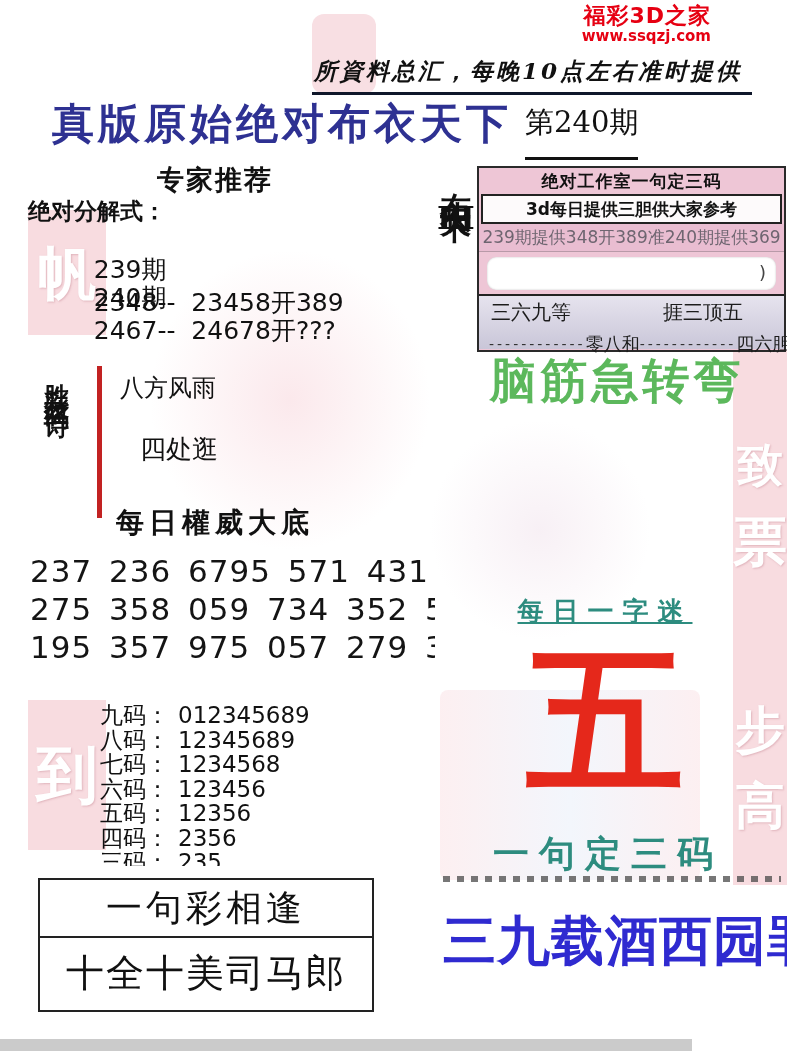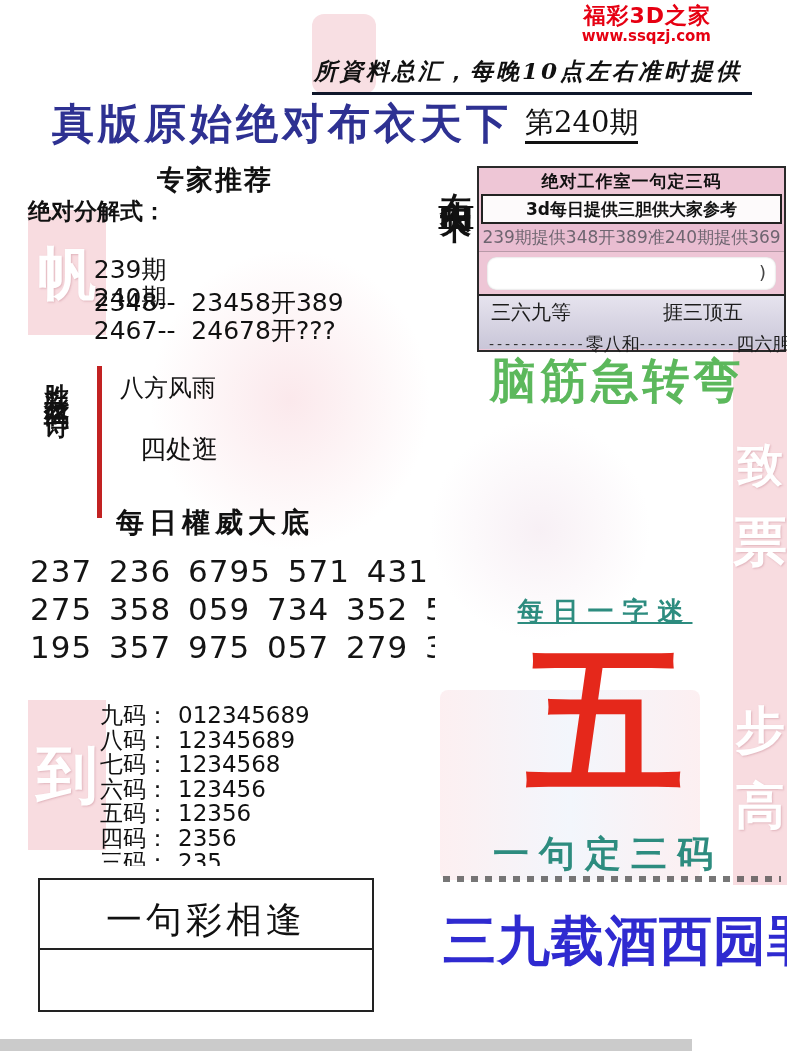--- a/index.html
+++ b/index.html
@@ -18,21 +18,21 @@
   .logo{right:76px;top:4px;text-align:right;line-height:1.1;cursor:pointer;}
   .logo .l1{font-size:22px;font-weight:bold;color:#e60012;letter-spacing:1px;}
   .logo .l2{font-size:15px;font-weight:bold;color:#e60012;}
   .tagline{left:312px;top:56px;font-family:"DejaVu Serif","Liberation Serif",serif;
            font-size:23px;font-weight:bold;font-style:italic;letter-spacing:3px;
            border-bottom:3px solid #0f172a;padding:0 10px 5px 2px;white-space:nowrap;}
   .titlebar{left:52px;top:96px;white-space:nowrap;}
   .main-title{font-family:"DejaVu Serif","Liberation Serif",serif;font-size:42px;font-weight:bold;
               color:#2e3192;letter-spacing:4px;}
   .issue{font-family:"DejaVu Serif","Liberation Serif",serif;font-size:29px;color:#111;
-         border-bottom:3px solid #111;padding-bottom:2px;margin-left:8px;vertical-align:6px;}
+         border-bottom:3px solid #111;padding-bottom:18px;margin-left:8px;vertical-align:6px;}
 
   
   .expert-title{left:0;top:162px;width:430px;text-align:center;font-size:27px;font-weight:bold;letter-spacing:2px;}
   .formula-label{left:28px;top:196px;font-size:23px;font-weight:bold;}
   .expert-row{left:62px;font-size:25px;white-space:pre;}
   .er0{top:224px;} .er1{top:252px;}
   .expert-row .iss{margin-right:26px;}
 
   .poem-vtitle{left:44px;top:364px;writing-mode:vertical-rl;text-orientation:upright;
                font-size:25px;font-weight:bold;letter-spacing:7px;line-height:1;}
@@ -42,21 +42,21 @@
 
   .dadi-title{left:0;top:504px;width:430px;text-align:center;font-size:28px;font-weight:bold;letter-spacing:5px;}
   .dadi-wrap{left:30px;top:552px;width:405px;height:120px;overflow:hidden;background:rgba(255,255,255,.85);}
   .dadi-row{font-size:31px;line-height:38px;white-space:pre;letter-spacing:1px;word-spacing:6px;color:#141414;}
 
   .codes-wrap{left:100px;top:703px;width:300px;height:163px;overflow:hidden;}
   .code-line{font-size:23px;line-height:24.5px;white-space:nowrap;}
   .code-line .lb{display:inline-block;min-width:78px;}
 
   .couplet{left:38px;top:878px;width:332px;height:130px;border:2px solid #222;background:rgba(255,255,255,.96);}
-  .couplet .c1,.couplet .c2{display:flex;align-items:center;justify-content:center;margin-top:12px;}
+  .couplet .c1,.couplet .c2{display:flex;align-items:center;justify-content:center;}
   .couplet .c1{height:56px;font-size:36px;letter-spacing:4px;border-bottom:2px solid #222;}
   .couplet .c2{height:70px;font-size:38px;letter-spacing:2px;}
 
   
   .byt-vert{left:440px;top:168px;writing-mode:vertical-rl;text-orientation:upright;
             font-family:"DejaVu Serif","Liberation Serif",serif;font-size:31px;font-weight:bold;
             letter-spacing:8px;line-height:1;}
   .panel{left:477px;top:166px;width:305px;height:182px;border:2px solid #2a2a2a;background:#eec6d6;}
   .panel-title{height:26px;display:flex;align-items:center;justify-content:center;
                font-size:17px;font-weight:bold;letter-spacing:1px;}
@@ -176,20 +176,21 @@
     <div class="code-line">
       <span class="lb">四码：</span><span>2356</span>
     </div>
     <div class="code-line">
       <span class="lb">三码：</span><span>235</span>
     </div>
   </div>
 
   <div class="abs couplet">
     <div class="c1">一句彩相逢</div>
+    <div class="c2">十全十美司马郎</div>
   </div>
 
   <div class="abs byt-vert">布衣天下Ⅲ</div>
 
   <div class="abs panel">
     <div class="panel-title">绝对工作室一句定三码</div>
     <div class="panel-sub">3d每日提供三胆供大家参考</div>
     <div class="panel-hist">239期提供348开389准240期提供369</div>
     <div class="panel-blank">
       <span class="paren">)</span>

